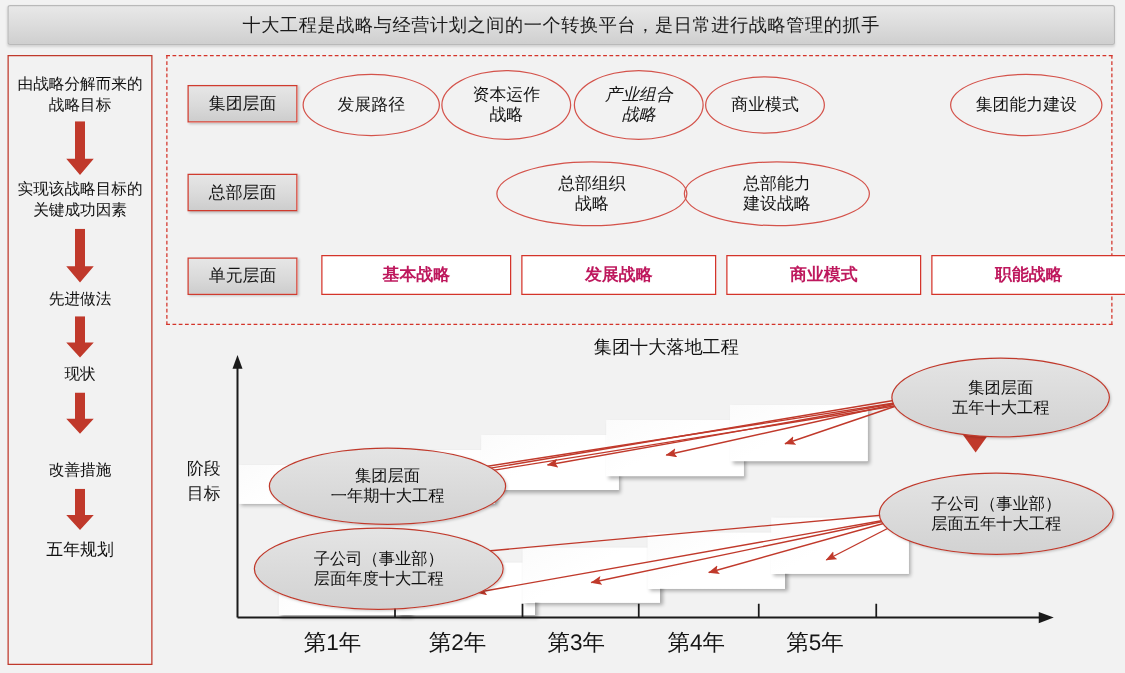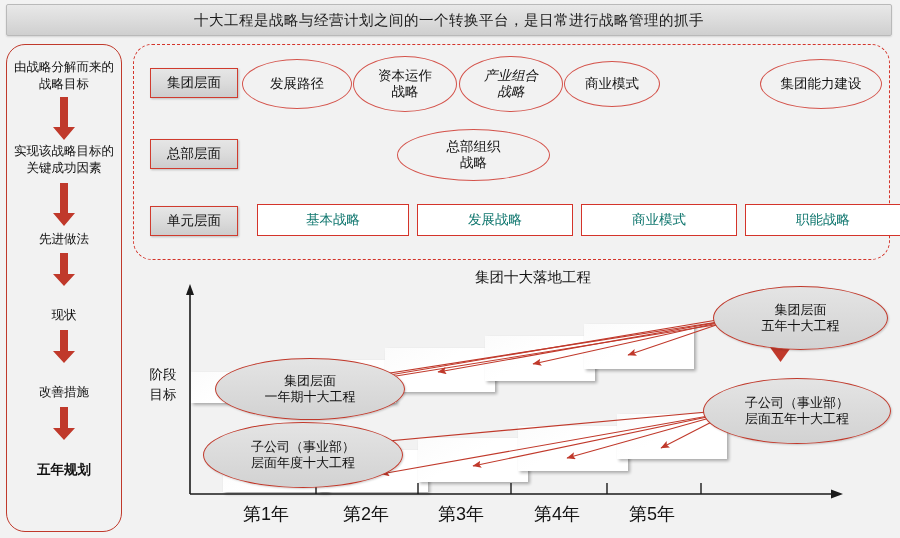--- a/index.html
+++ b/index.html
@@ -3,21 +3,21 @@
 <meta charset="utf-8">
 <style>
   html,body{margin:0;padding:0;}
   body{
     width:900px;height:538px;
     background:#f2f2f2;
     font-family:"Liberation Sans","DejaVu Sans",sans-serif;
     position:relative;overflow:hidden;
     -webkit-font-smoothing:antialiased;
   }
-  .abs{position:absolute;border-radius:19px;}
+  .abs{position:absolute;}
 
   
   #header-banner{
     left:6px;top:4px;width:884px;height:30px;
     background:linear-gradient(180deg,#e8e8e8 0%,#dcdcdc 50%,#cfcfcf 100%);
     border:1px solid #b9b9b9;
     border-radius:2px;
     display:flex;align-items:center;justify-content:center;
     box-shadow:0 1px 2px rgba(0,0,0,.13);
   }
@@ -66,21 +66,21 @@
     text-align:center;
     font-size:13.5px;color:#141414;line-height:1.18;
     box-sizing:border-box;
   }
   .unitbox{
     position:absolute;
     border:1.4px solid #d4342a;
     background:#ffffff;
     box-sizing:border-box;
     display:flex;align-items:center;justify-content:center;
-    font-size:13.5px;color:#0f766e;
+    font-size:13.5px;color:#be185d;font-weight:bold;
   }
 
   
   #chart-area{
     left:133px;top:262px;width:760px;height:274px;
   }
   #chart-title{
     position:absolute;left:290px;top:6px;width:220px;
     text-align:center;font-size:14.5px;color:#141414;
   }
@@ -139,37 +139,37 @@
   </div>
 
   <div class="side-text" style="margin-top:4px;">先进做法</div>
 
   <div class="side-arrow" style="margin-top:6px;">
     <svg width="30" height="34" viewBox="0 0 30 34">
         <path d="M11 0 H19 V21 H26 L15 33 L4 21 H11 Z" fill="#c0392b"></path>
       </svg>
   </div>
 
-  <div class="side-text" style="margin-top:20px;">现状</div>
+  <div class="side-text" style="margin-top:4px;">现状</div>
 
   <div class="side-arrow" style="margin-top:6px;">
     <svg width="30" height="34" viewBox="0 0 30 34">
         <path d="M11 0 H19 V21 H26 L15 33 L4 21 H11 Z" fill="#c0392b"></path>
       </svg>
   </div>
 
   <div class="side-text" style="margin-top:20px;">改善措施</div>
 
   <div class="side-arrow" style="margin-top:6px;">
     <svg width="30" height="34" viewBox="0 0 30 34">
         <path d="M11 0 H19 V21 H26 L15 33 L4 21 H11 Z" fill="#c0392b"></path>
       </svg>
   </div>
 
-  <div class="side-text" style="margin-top:20px;font-size:13.5px;font-weight:bold;">五年规划</div>
+  <div class="side-text" style="margin-top:6px;font-size:13.5px;">五年规划</div>
 </div>
 
 <div class="abs" id="strategy-panel">
 
   <div class="level-badge" style="left:16px;top:23px;width:88px;height:30px;">集团层面</div>
 
   <div class="ellipse" style="left:108px;top:14px;width:110px;height:50px;">发展路径</div>
 
   <div class="ellipse" style="left:219px;top:11px;width:104px;height:56px;">
     <span>资本运作<br>战略</span>
@@ -183,20 +183,23 @@
 
 
   <div class="ellipse" style="left:626px;top:14px;width:122px;height:50px;">集团能力建设</div>
 
   <div class="level-badge" style="left:16px;top:94px;width:88px;height:30px;">总部层面</div>
 
   <div class="ellipse" style="left:263px;top:84px;width:153px;height:52px;">
     <span>总部组织<br>战略</span>
   </div>
 
+  <div class="ellipse" style="left:413px;top:84px;width:149px;height:52px;">
+    <span>总部能力<br>建设战略</span>
+  </div>
 
   <div class="level-badge" style="left:16px;top:161px;width:88px;height:30px;">单元层面</div>
 
   <div class="unitbox" style="left:123px;top:159px;width:152px;height:32px;">基本战略</div>
 
   <div class="unitbox" style="left:283px;top:159px;width:156px;height:32px;">发展战略</div>
 
   <div class="unitbox" style="left:611px;top:159px;width:156px;height:32px;">职能战略</div>
 
   <div class="unitbox" style="left:447px;top:159px;width:156px;height:32px;">商业模式</div>

